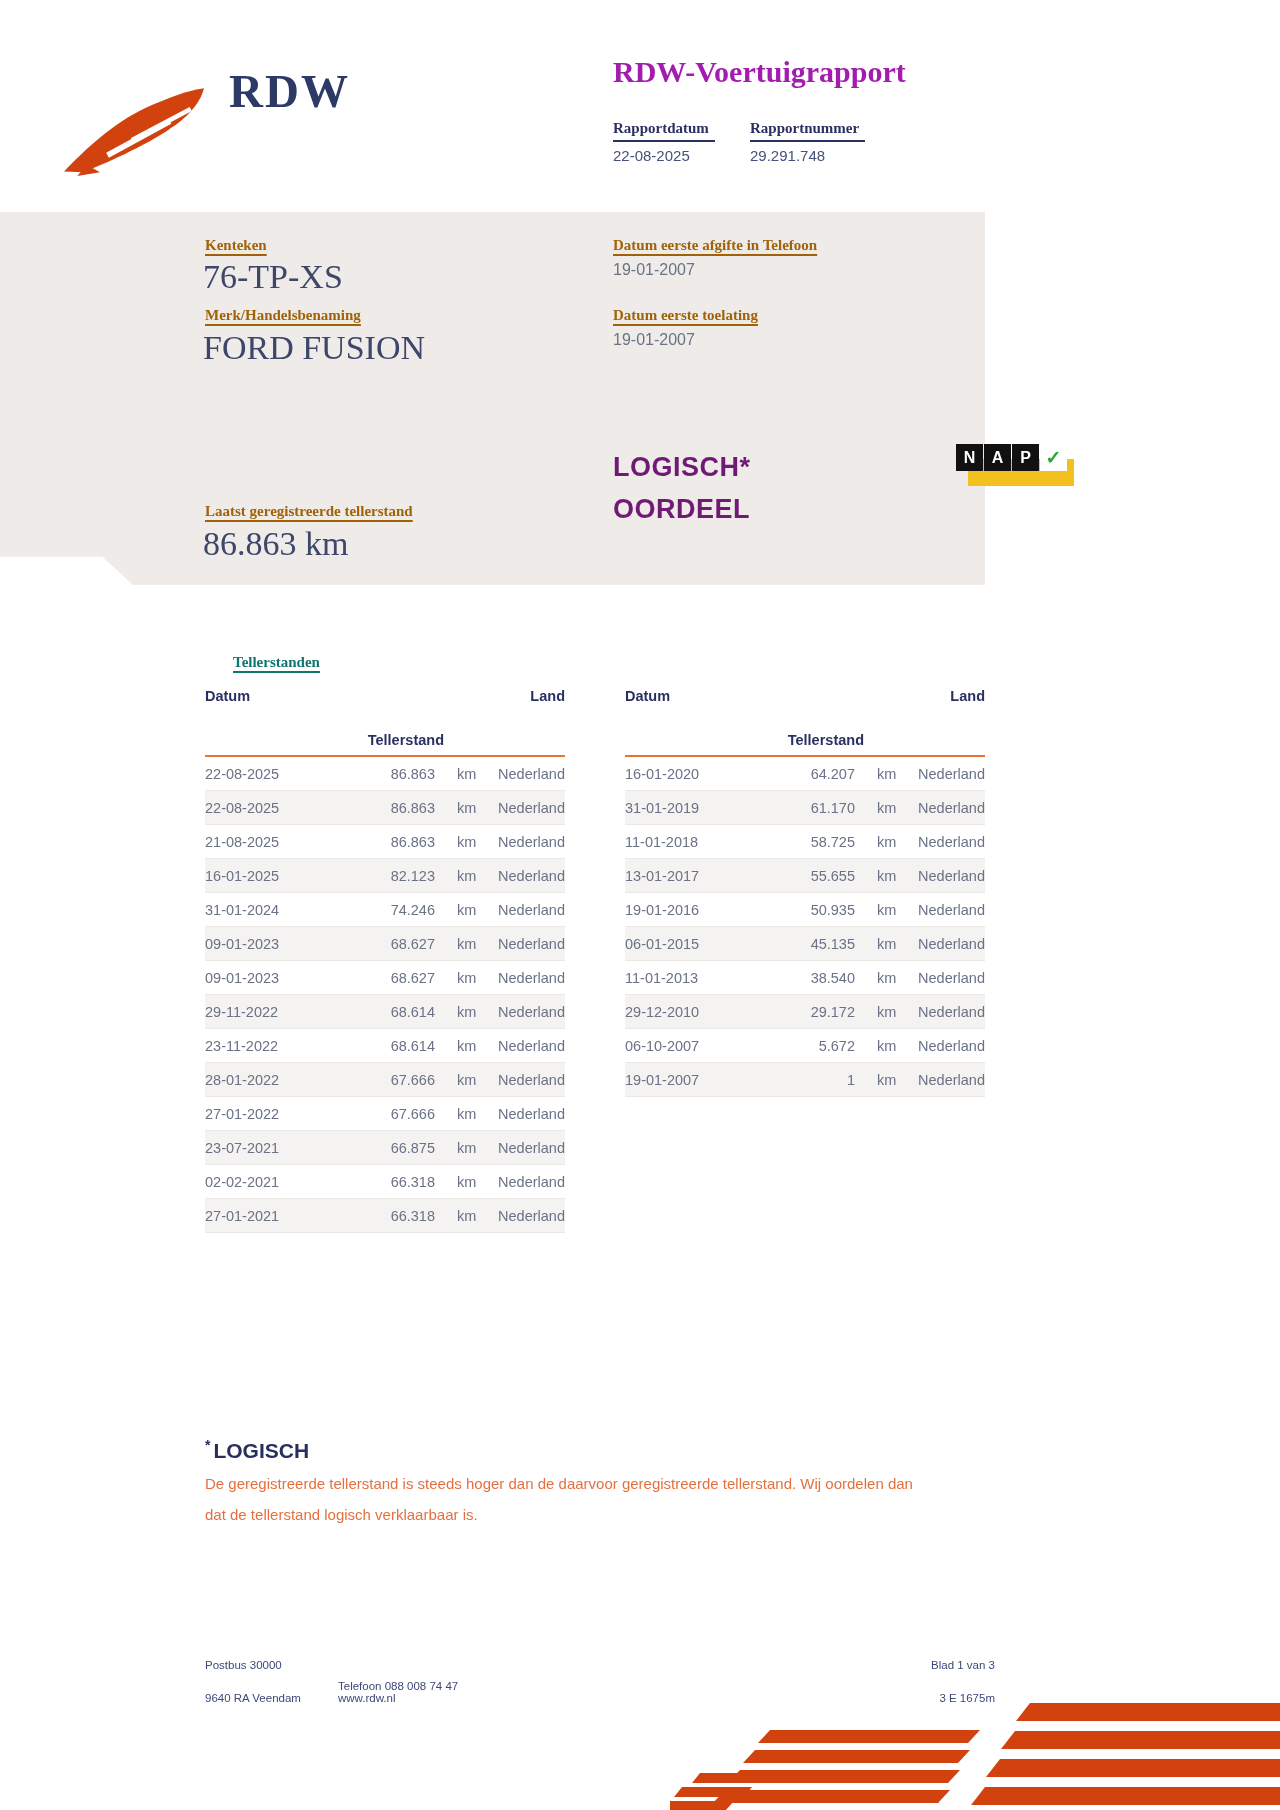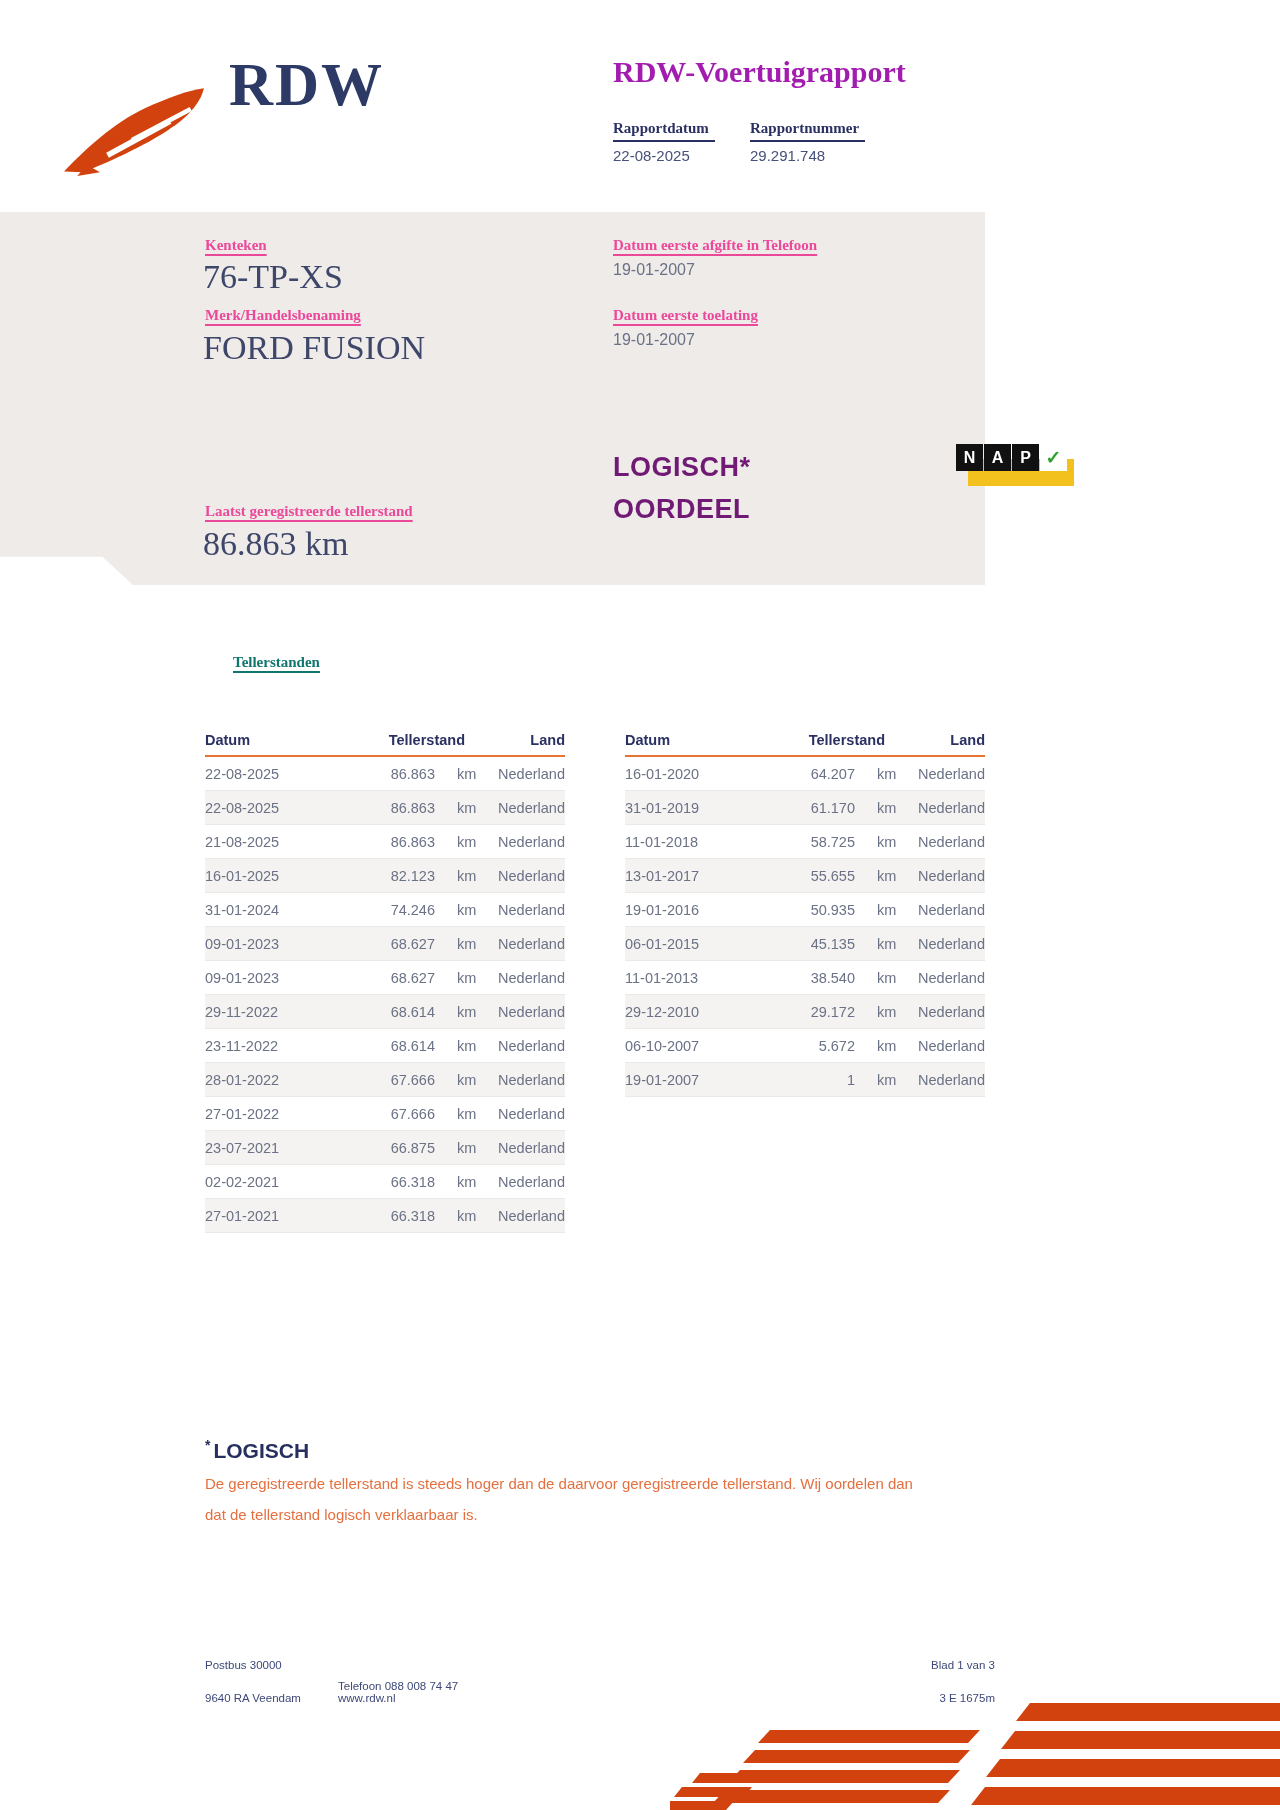--- a/index.html
+++ b/index.html
@@ -7,42 +7,42 @@
   .page {
     position:relative; width:1280px; height:1810px; background:#ffffff;
     overflow:hidden; font-family:"Liberation Sans", sans-serif;
   }
   .abs { position:absolute; }
 
   
   .logo-wrap { left:55px; top:48px; display:flex; align-items:flex-start; }
   .logo-feather { width:158px; height:104px; margin-top:26px; }
   .logo-text {
-    font-family:"Liberation Serif", serif; font-weight:bold; font-size:61px;
-    color:#2d3a66; letter-spacing:2px; margin-left:16px; margin-top:2px;
+    font-family:"Liberation Serif", serif; font-weight:bold; font-size:47px;
+    color:#2d3a66; letter-spacing:2px; margin-left:16px; margin-top:16px;
   }
   .doc-title {
     left:613px; top:55px; font-family:"Liberation Serif", serif;
     font-weight:bold; font-size:30px; color:#a21caf;
   }
   .rep-label {
     font-family:"Liberation Serif", serif; font-weight:bold; font-size:15px;
     color:#2a3162; border-bottom:2px solid #2a3162; padding-bottom:3px; padding-right:6px;
     display:inline-block;
   }
   .rep-value { font-size:15px; color:#46507a; }
 
   
   .panel {
     left:0; top:212px; width:985px; height:373px; background:#eeebe9;
     clip-path: polygon(0 0, 100% 0, 100% 100%, 13.5% 100%, 10.4% 92.4%, 0 92.4%);
   }
   .lbl {
     font-family:"Liberation Serif", serif; font-weight:bold; font-size:15px;
-    color:#ec4899; text-decoration:underline; text-underline-offset:4px;
+    color:#a16207; text-decoration:underline; text-underline-offset:4px;
     text-decoration-thickness:1.5px;
   }
   .serif-big {
     font-family:"Liberation Serif", serif; font-size:34px; color:#3e4669;
   }
   .sans-val { font-size:16px; color:#6a7286; }
   .oordeel {
     left:613px; top:446px; font-size:27px; font-weight:800; line-height:42px;
     color:#701a75; letter-spacing:0.5px;
   }
@@ -60,22 +60,22 @@
   
   .section-title {
     left:205px; top:654px; font-family:"Liberation Serif", serif; font-weight:bold;
     font-size:15px; color:#0f766e; text-decoration:underline;
     text-underline-offset:4px; text-decoration-thickness:1.5px;margin-left:28px;
   }
   .tbl { top:688px; width:360px; }
   .tbl-left { left:205px; }
   .tbl-right { left:625px; }
   .thead {
-    display:flex; align-items:flex-end; font-weight:bold; font-size:14.5px;
-    color:#2a3162; padding-bottom:7px; border-bottom:2px solid #e87434;
+    display:flex; font-weight:bold; font-size:14.5px;
+    color:#2a3162; padding-bottom:7px; border-bottom:2px solid #e87434;gap:21px;
   }
   .trow {
     display:flex; align-items:center; height:34px; font-size:14.5px; color:#6b7286;
     border-bottom:1px solid #ebe8e6;
   }
   .trow.alt { background:#f5f3f1; }
   .c-date { flex:1; text-align:left; }
   .c-val  { width:95px; text-align:right; }
   .c-km   { width:30px; text-align:left; padding-left:22px; }
   .c-land { width:100px; text-align:right; }

